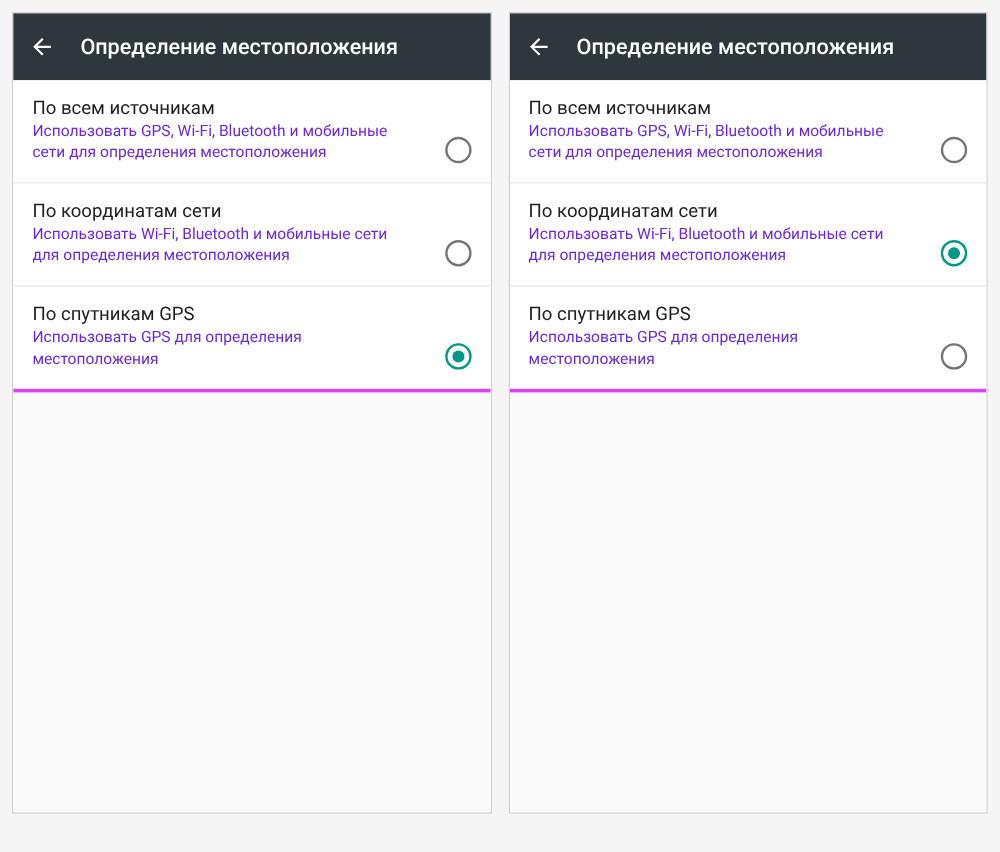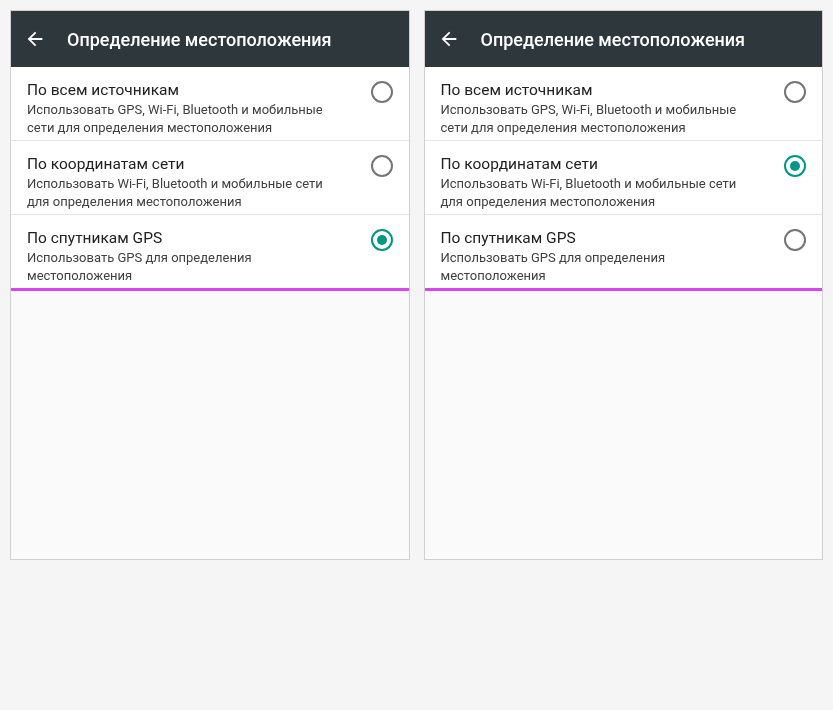--- a/index.html
+++ b/index.html
@@ -7,21 +7,21 @@
     font-family: Roboto, "Helvetica Neue", Arial, sans-serif;
     background: #f5f5f5;
     display: flex;
     gap: 14px;
     padding: 10px;
     width: 833px;
     height: 710px;
   }
   .phone {
     width: 400px;
-    height: 550px;
+    height: 668px;
     background: #fafafa;
     border: 1px solid #d0d0d0;
     display: flex;
     flex-direction: column;
     overflow: hidden;
   }
   .appbar {
     background: #2d373c;
     color: #fff;
     height: 56px;
@@ -44,37 +44,37 @@
     font-size: 18px;
     font-weight: 500;
     color: #fff;
   }
   .list {
     flex: 1;
     background: #fafafa;
   }
   .row {
     display: flex;
-    align-items: flex-start;
-    padding: 14px 16px 4px 16px;
+    align-items: flex-end;
+    padding: 14px 16px 16px 16px;
     border-bottom: 1px solid #e5e5e5;
     cursor: pointer;
     background: #fff;
     gap: 28px;
   }
   .row:last-child { border-bottom: 3px solid #d946ef; }
   .row-text { flex: 1; padding-right: 12px; }
   .row-title {
     font-size: 15.5px;
     color: #212121;
     margin-bottom: 2px;
   }
   .row-sub {
     font-size: 13px;
-    color: #404040;
+    color: #6d28d9;
     line-height: 1.35;
   }
   .radio {
     width: 22px;
     height: 22px;
     border: 2px solid #757575;
     border-radius: 50%;
     flex-shrink: 0;
     display: flex;
     align-items: center;

